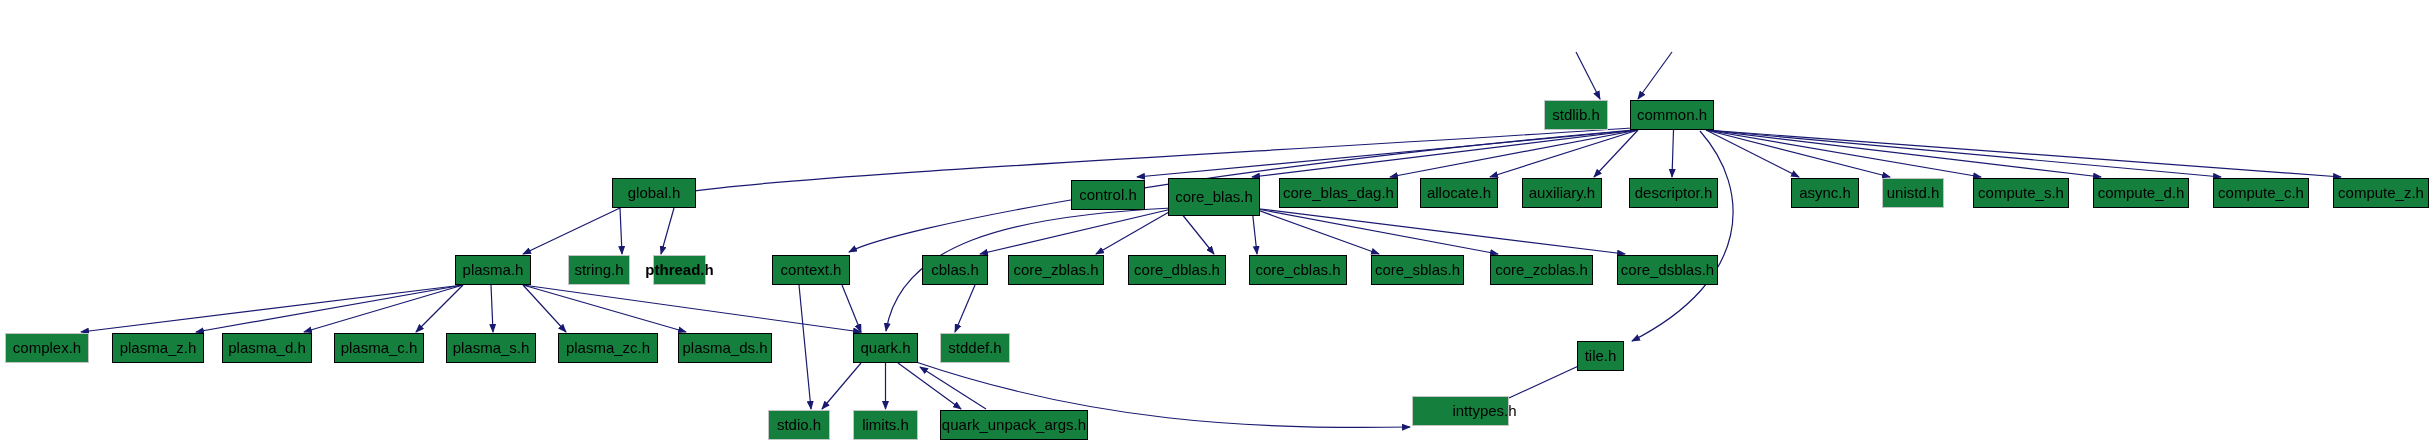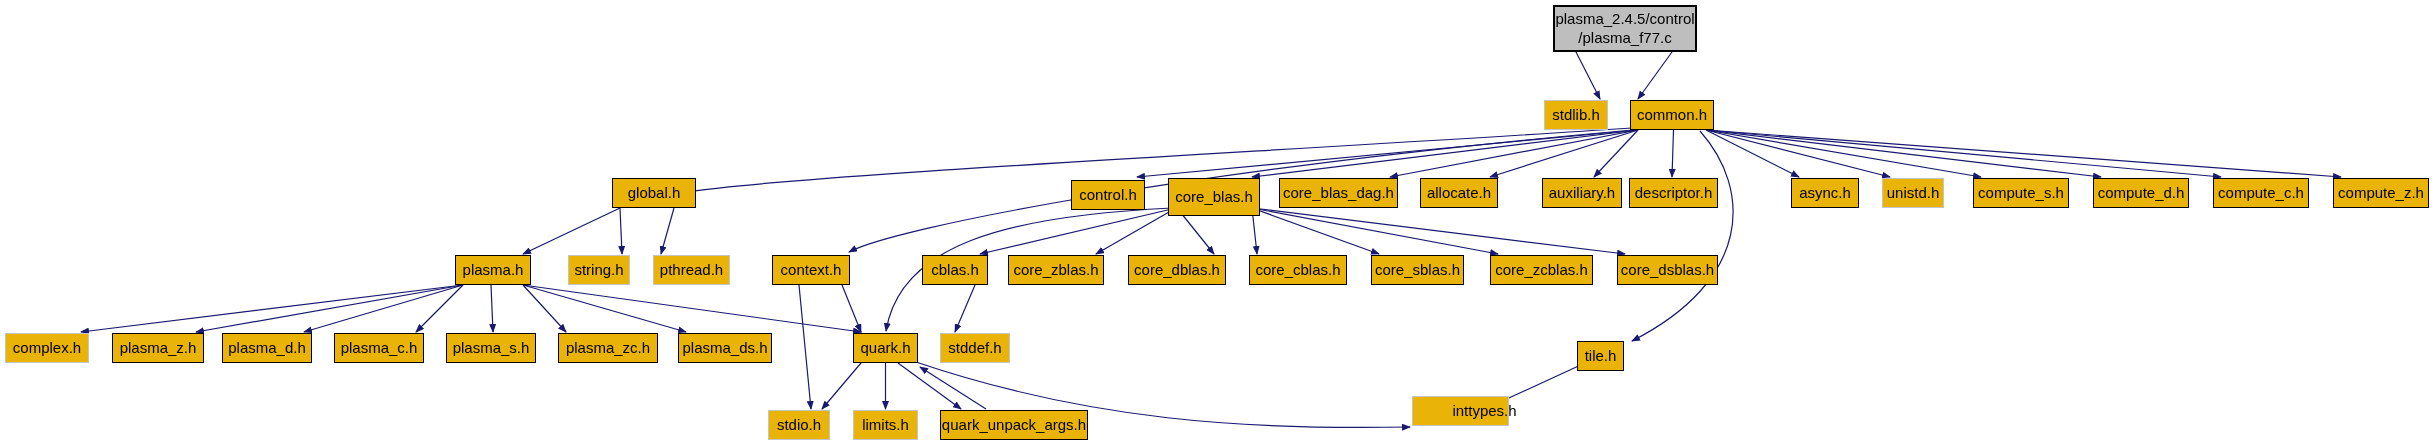--- a/index.html
+++ b/index.html
@@ -5,21 +5,21 @@
   html,body { margin:0; padding:0; background:#ffffff; }
   #canvas {
     position:relative; width:2436px; height:445px;
     background:#ffffff; overflow:hidden;
     font-family:"Liberation Sans", sans-serif;
   }
   #edgelayer { position:absolute; left:0; top:0; width:2436px; height:445px; }
   .node {
     position:absolute; box-sizing:border-box;
     display:flex; align-items:center; justify-content:center;
-    background:#eab308; border:1px solid #000000;
+    background:#15803d; border:1px solid #000000;
     font-size:15px; color:#000000; text-align:center;
     white-space:pre-line; line-height:1.25;
   }
   .node.external { border-color:#c4c4c4; }
   .node.internal { cursor:pointer; }
   .node.root { background:#bebebe; border-width:2px; }
 </style>
 </head>
 <body>
 
@@ -70,40 +70,38 @@
       <path d="M 1172 208 C 1005 216 900 245 886 331" fill="none" stroke="#191970" stroke-width="1.2" marker-end="url(#arrow)"></path>
       <path d="M 975 285 L 955 332" fill="none" stroke="#191970" stroke-width="1.2" marker-end="url(#arrow)"></path>
       <path d="M 861 363 L 822 409" fill="none" stroke="#191970" stroke-width="1.2" marker-end="url(#arrow)"></path>
       <path d="M 885.5 363 L 885.5 409" fill="none" stroke="#191970" stroke-width="1.2" marker-end="url(#arrow)"></path>
       <path d="M 898 363 L 961 409" fill="none" stroke="#191970" stroke-width="1.2" marker-end="url(#arrow)"></path>
       <path d="M 916 362 C 1090 421 1248 430 1410 427" fill="none" stroke="#191970" stroke-width="1.2" marker-end="url(#arrow)"></path>
       <path d="M 986 409 L 920 367" fill="none" stroke="#191970" stroke-width="1.2" marker-end="url(#arrow)"></path>
       <path d="M 1585 363 L 1485 409" fill="none" stroke="#191970" stroke-width="1.2" marker-end="url(#arrow)"></path>
     </svg>
 
-<div class="node root" style="left: 1553px; top: 5px; width: 144px; height: 47px;">plasma_2.4.5/control
-/plasma_f77.c</div>
     <div class="node external" style="left: 1544px; top: 100px; width: 64px; height: 30px;">stdlib.h</div>
     <div class="node internal" style="left: 1630px; top: 100px; width: 84px; height: 30px;">common.h</div>
     <div class="node internal" style="left: 612px; top: 178px; width: 84px; height: 30px;">global.h</div>
     <div class="node internal" style="left: 1071px; top: 180px; width: 74px; height: 30px;">control.h</div>
     <div class="node internal" style="left: 1168px; top: 178px; width: 92px; height: 38px;">core_blas.h</div>
     <div class="node internal" style="left: 1279px; top: 178px; width: 119px; height: 30px;">core_blas_dag.h</div>
     <div class="node internal" style="left: 1420px; top: 178px; width: 78px; height: 30px;">allocate.h</div>
-    <div class="node internal" style="left: 1522px; top: 178px; width: 80px; height: 30px; margin-left: 20px;">auxiliary.h</div>
+    <div class="node internal" style="left: 1522px; top: 178px; width: 80px; height: 30px;">auxiliary.h</div>
     <div class="node internal" style="left: 1629px; top: 178px; width: 89px; height: 30px;">descriptor.h</div>
     <div class="node internal" style="left: 1791px; top: 178px; width: 68px; height: 30px;">async.h</div>
     <div class="node external" style="left: 1882px; top: 178px; width: 62px; height: 30px;">unistd.h</div>
     <div class="node internal" style="left: 1973px; top: 178px; width: 96px; height: 30px;">compute_s.h</div>
     <div class="node internal" style="left: 2093px; top: 178px; width: 96px; height: 30px;">compute_d.h</div>
     <div class="node internal" style="left: 2213px; top: 178px; width: 96px; height: 30px;">compute_c.h</div>
     <div class="node internal" style="left: 2333px; top: 178px; width: 96px; height: 30px;">compute_z.h</div>
     <div class="node internal" style="left: 455px; top: 255px; width: 76px; height: 30px;">plasma.h</div>
     <div class="node external" style="left: 568px; top: 255px; width: 62px; height: 30px;">string.h</div>
-    <div class="node external" style="left: 653px; top: 255px; width: 77px; height: 30px;">pthread.h</div>
+    <div class="node external" style="left: 653px; top: 255px; width: 53px; height: 30px; font-weight: bold;">pthread.h</div>
     <div class="node internal" style="left: 772px; top: 255px; width: 78px; height: 30px;">context.h</div>
     <div class="node internal" style="left: 922px; top: 255px; width: 66px; height: 30px;">cblas.h</div>
     <div class="node internal" style="left: 1008px; top: 255px; width: 96px; height: 30px;">core_zblas.h</div>
     <div class="node internal" style="left: 1128px; top: 255px; width: 98px; height: 30px;">core_dblas.h</div>
     <div class="node internal" style="left: 1249px; top: 255px; width: 98px; height: 30px;">core_cblas.h</div>
     <div class="node internal" style="left: 1371px; top: 255px; width: 93px; height: 30px;">core_sblas.h</div>
     <div class="node internal" style="left: 1490px; top: 255px; width: 103px; height: 30px;">core_zcblas.h</div>
     <div class="node internal" style="left: 1617px; top: 255px; width: 101px; height: 30px;">core_dsblas.h</div>
     <div class="node external" style="left: 5px; top: 333px; width: 84px; height: 30px;">complex.h</div>
     <div class="node internal" style="left: 112px; top: 333px; width: 92px; height: 30px;">plasma_z.h</div>

